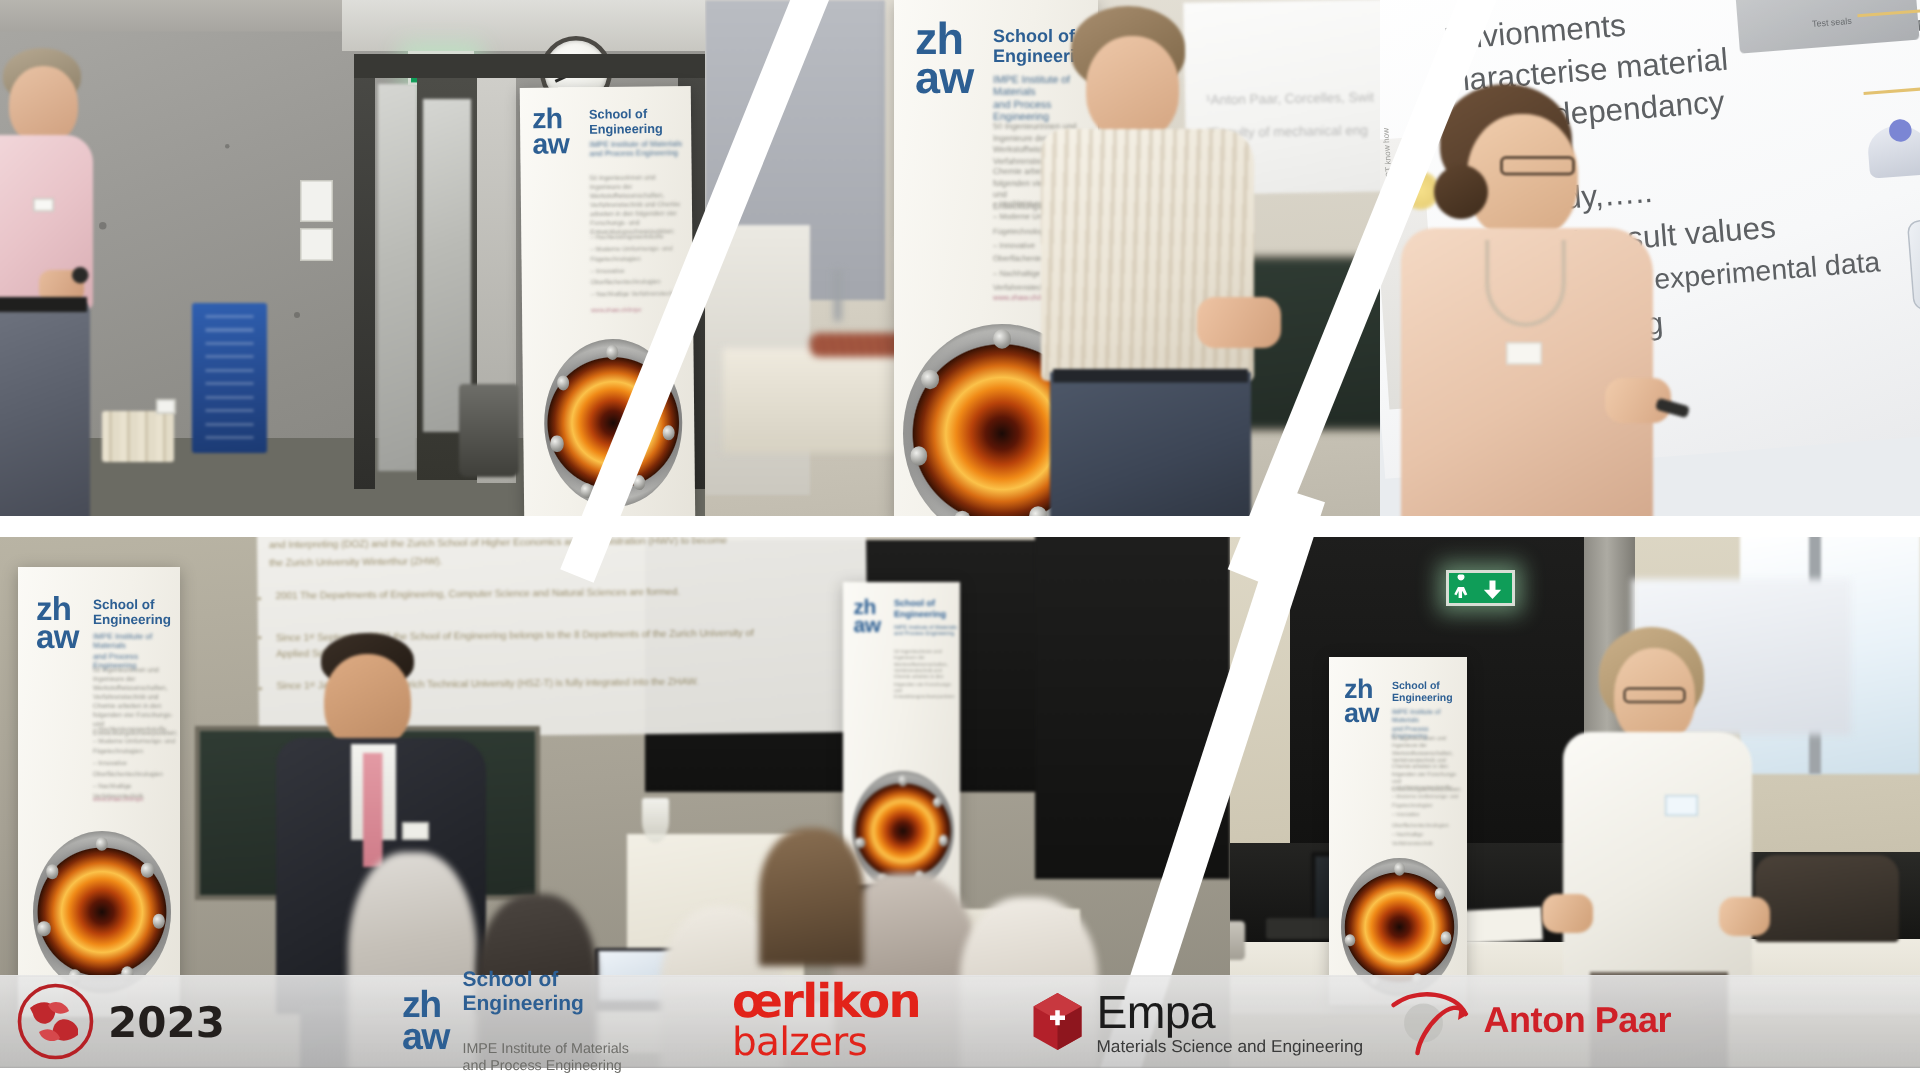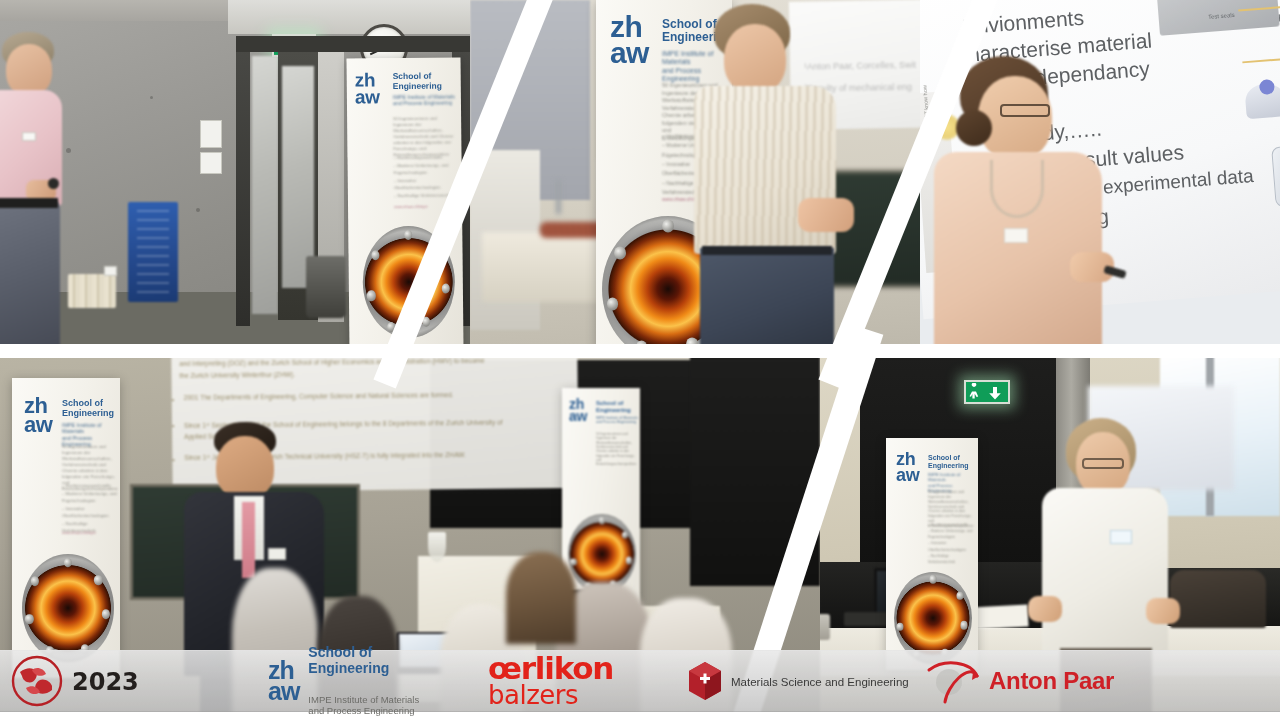--- a/index.html
+++ b/index.html
@@ -137,21 +137,21 @@
     backdrop-filter: blur(1px);
   }
   .sp { position:relative; height:100%; display:flex; align-items:center; }
 
   
   #sp-swiss { width:268px; padding-left:10px; gap:8px; }
   .st-mark { width:54px; height:54px; flex:0 0 auto; position:relative; }
   .st-text { display:flex; flex-direction:column; line-height:1; }
   .st-name { font-size:27px; font-weight:700; color:#231f1d; letter-spacing:-0.4px;
       font-family:"DejaVu Sans", sans-serif; }
-  .st-year { font-size:24px; font-weight:700; color:#231f1d; text-align:right;
+  .st-year { font-size:28px; font-weight:700; color:#231f1d; text-align:right;
       font-family:"DejaVu Sans", sans-serif; margin-top:1px; }
 
   
   #sp-zhaw { width:220px; gap:9px; }
   .zh-block { color:#2d5f93; font-weight:700; font-size:25px; line-height:.86;
       letter-spacing:-1px; }
   .zh-right { display:flex; flex-direction:column; }
   .zh-t1 { color:#2d5f93; font-weight:700; font-size:14px; line-height:1.12; }
   .zh-t2 { color:#6d6d69; font-size:9.5px; line-height:1.2; margin-top:17px; }
 
@@ -703,20 +703,21 @@
       <div class="empa-mark">
         <svg width="36" height="40" viewBox="0 0 36 40" aria-hidden="true">
           <polygon points="18,1 34,10 34,30 18,39 2,30 2,10" fill="#b3202a"></polygon>
           <polygon points="18,1 34,10 18,19 2,10" fill="#c8383f"></polygon>
           <polygon points="18,19 34,10 34,30 18,39" fill="#8e161e"></polygon>
           <rect x="13" y="16" width="10" height="3" fill="#ffffff"></rect>
           <rect x="16.5" y="12.5" width="3" height="10" fill="#ffffff"></rect>
         </svg>
       </div>
       <div class="empa-txt">
+        <div class="empa-1">Empa</div>
         <div class="empa-2">Materials Science and Engineering</div>
       </div>
     </div>
 
     <div class="sp" id="sp-anton">
       <div class="ap-mark">
         <svg width="60" height="50" viewBox="0 0 60 50" aria-hidden="true">
           <circle cx="26" cy="26" r="13" fill="#b9b9b6" opacity=".55"></circle>
           <path d="M6 14 C22 2, 48 6, 54 20" fill="none" stroke="#cf2027" stroke-width="3" stroke-linecap="round"></path>
           <path d="M54 20 C46 6, 24 30, 22 46" fill="none" stroke="#cf2027" stroke-width="3" stroke-linecap="round"></path>

